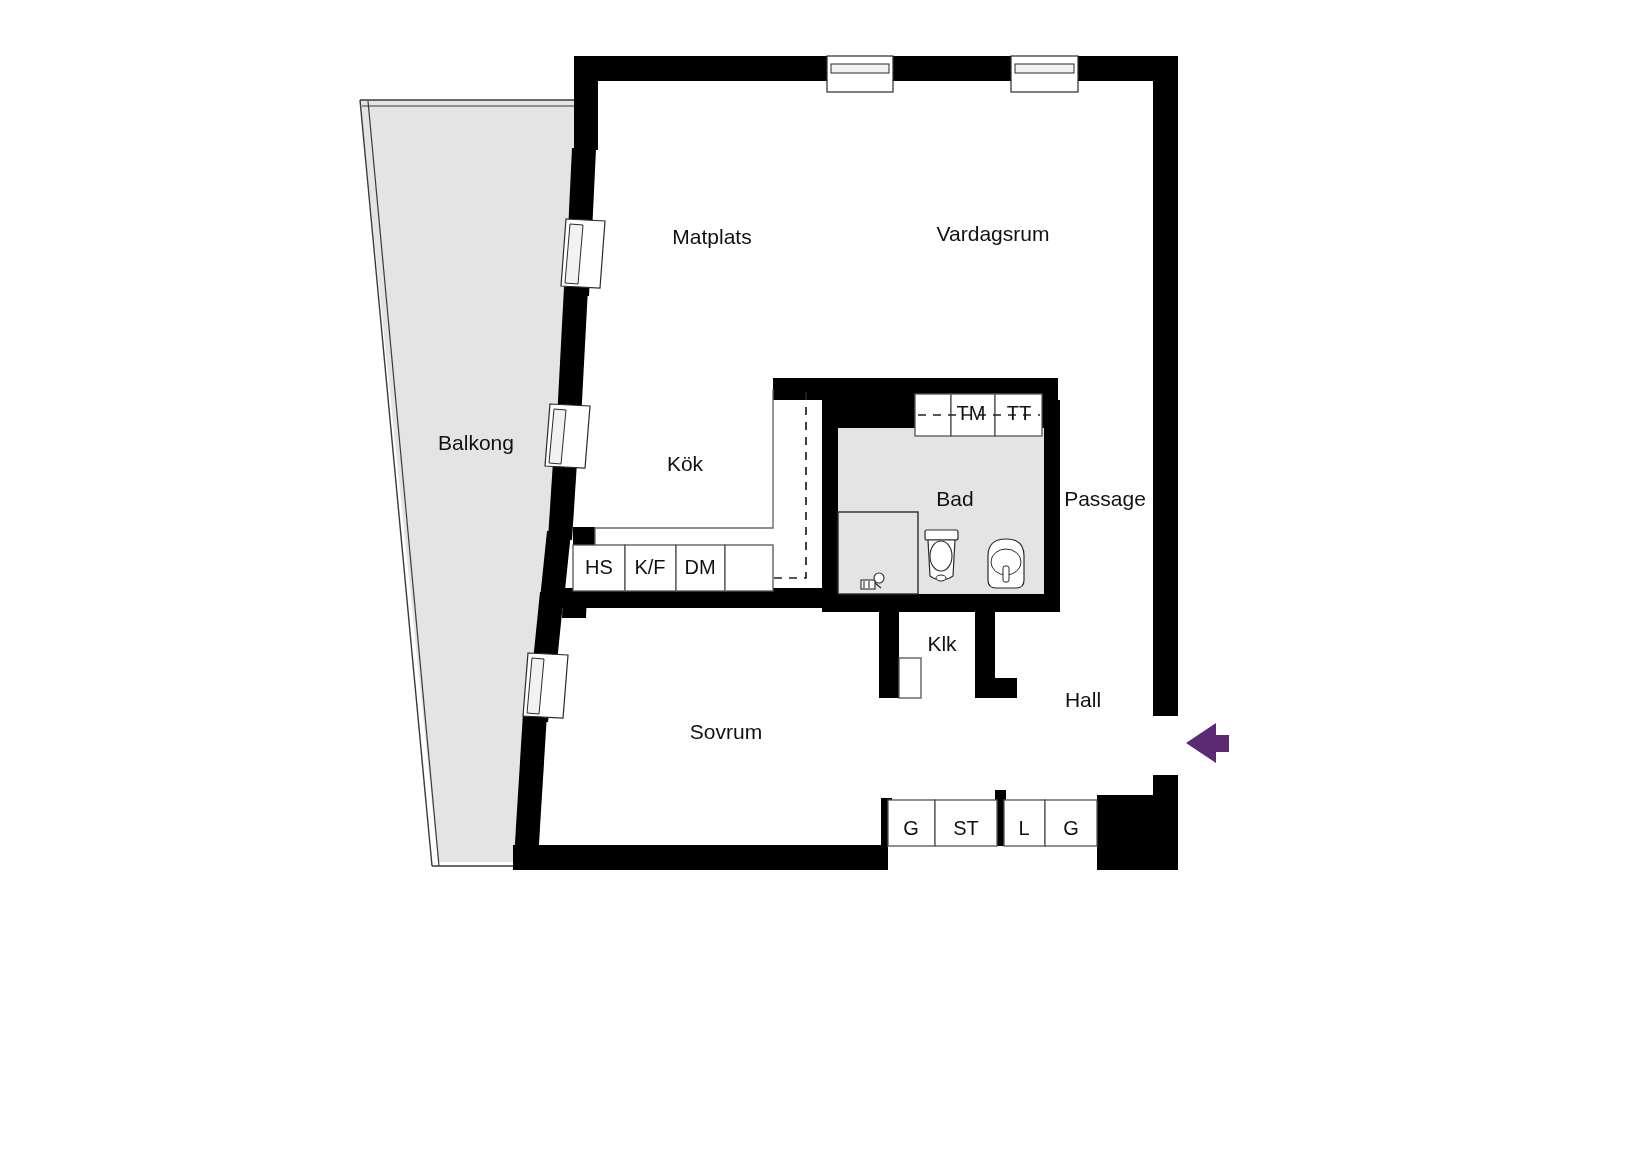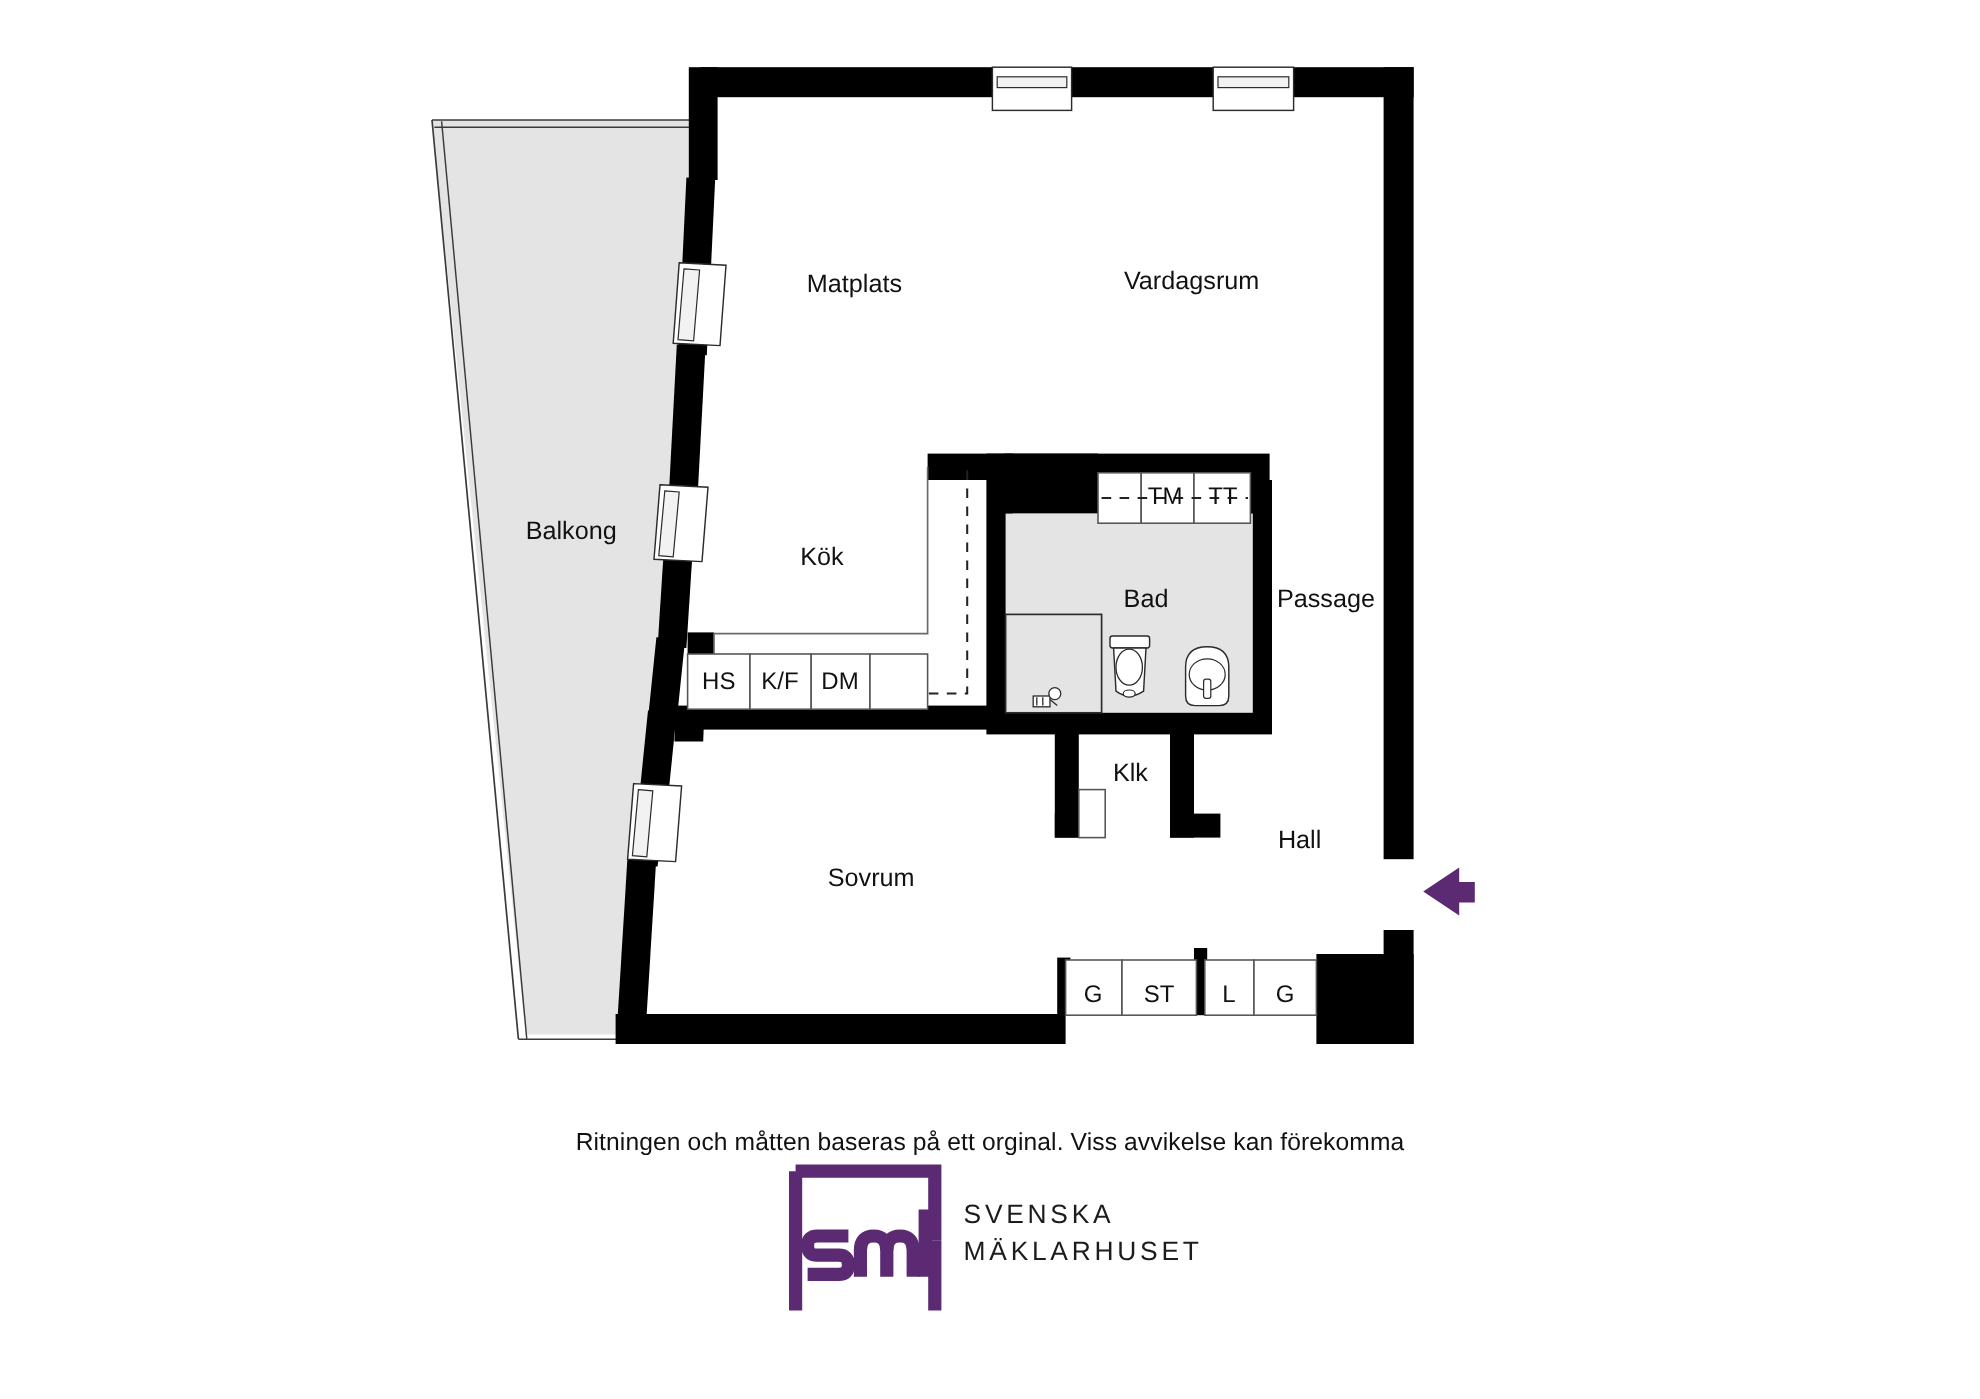--- a/index.html
+++ b/index.html
@@ -216,35 +216,15 @@
     <text class="unit-label" x="971" y="415">TM</text>
     <text class="unit-label" x="1019" y="415">TT</text>
 
     <text class="unit-label" x="911" y="830">G</text>
     <text class="unit-label" x="966" y="830">ST</text>
     <text class="unit-label" x="1024" y="830">L</text>
     <text class="unit-label" x="1071" y="830">G</text>
 
   </svg>
 
-  <div class="caption">Ritningen och måtten baseras på ett orginal. Viss avvikelse kan förekomma</div>
-
-  <div id="logo-block">
-    <svg id="logo-mark" viewBox="0 0 132 132">
-
-      <path d="M 8,8 L 124,8 L 124,66" fill="none" stroke="#5b2a72" stroke-width="11"></path>
-      <path d="M 8,8 L 8,124" fill="none" stroke="#5b2a72" stroke-width="11"></path>
-      <path d="M 124,66 L 124,124" fill="none" stroke="#5b2a72" stroke-width="11"></path>
-
-      <path d="M 52,62 L 26,62 Q 18,62 18,70 Q 18,78 26,78 L 44,78 Q 52,78 52,86 Q 52,94 44,94 L 18,94" fill="none" stroke="#5b2a72" stroke-width="11" stroke-linecap="butt"></path>
-
-      <path d="M 62,96 L 62,74 Q 62,62 73,62 Q 84,62 84,74 L 84,96" fill="none" stroke="#5b2a72" stroke-width="11"></path>
-      <path d="M 84,74 Q 84,62 95,62 Q 106,62 106,74 L 106,96" fill="none" stroke="#5b2a72" stroke-width="11"></path>
-
-      <path d="M 116,40 L 116,96" fill="none" stroke="#5b2a72" stroke-width="11"></path>
-    </svg>
-    <div id="logo-words">
-      <span class="wordline">SVENSKA</span>
-      <span class="wordline">MÄKLARHUSET</span>
-    </div>
-  </div>
+
 
 </div>
 
 </body></html>

